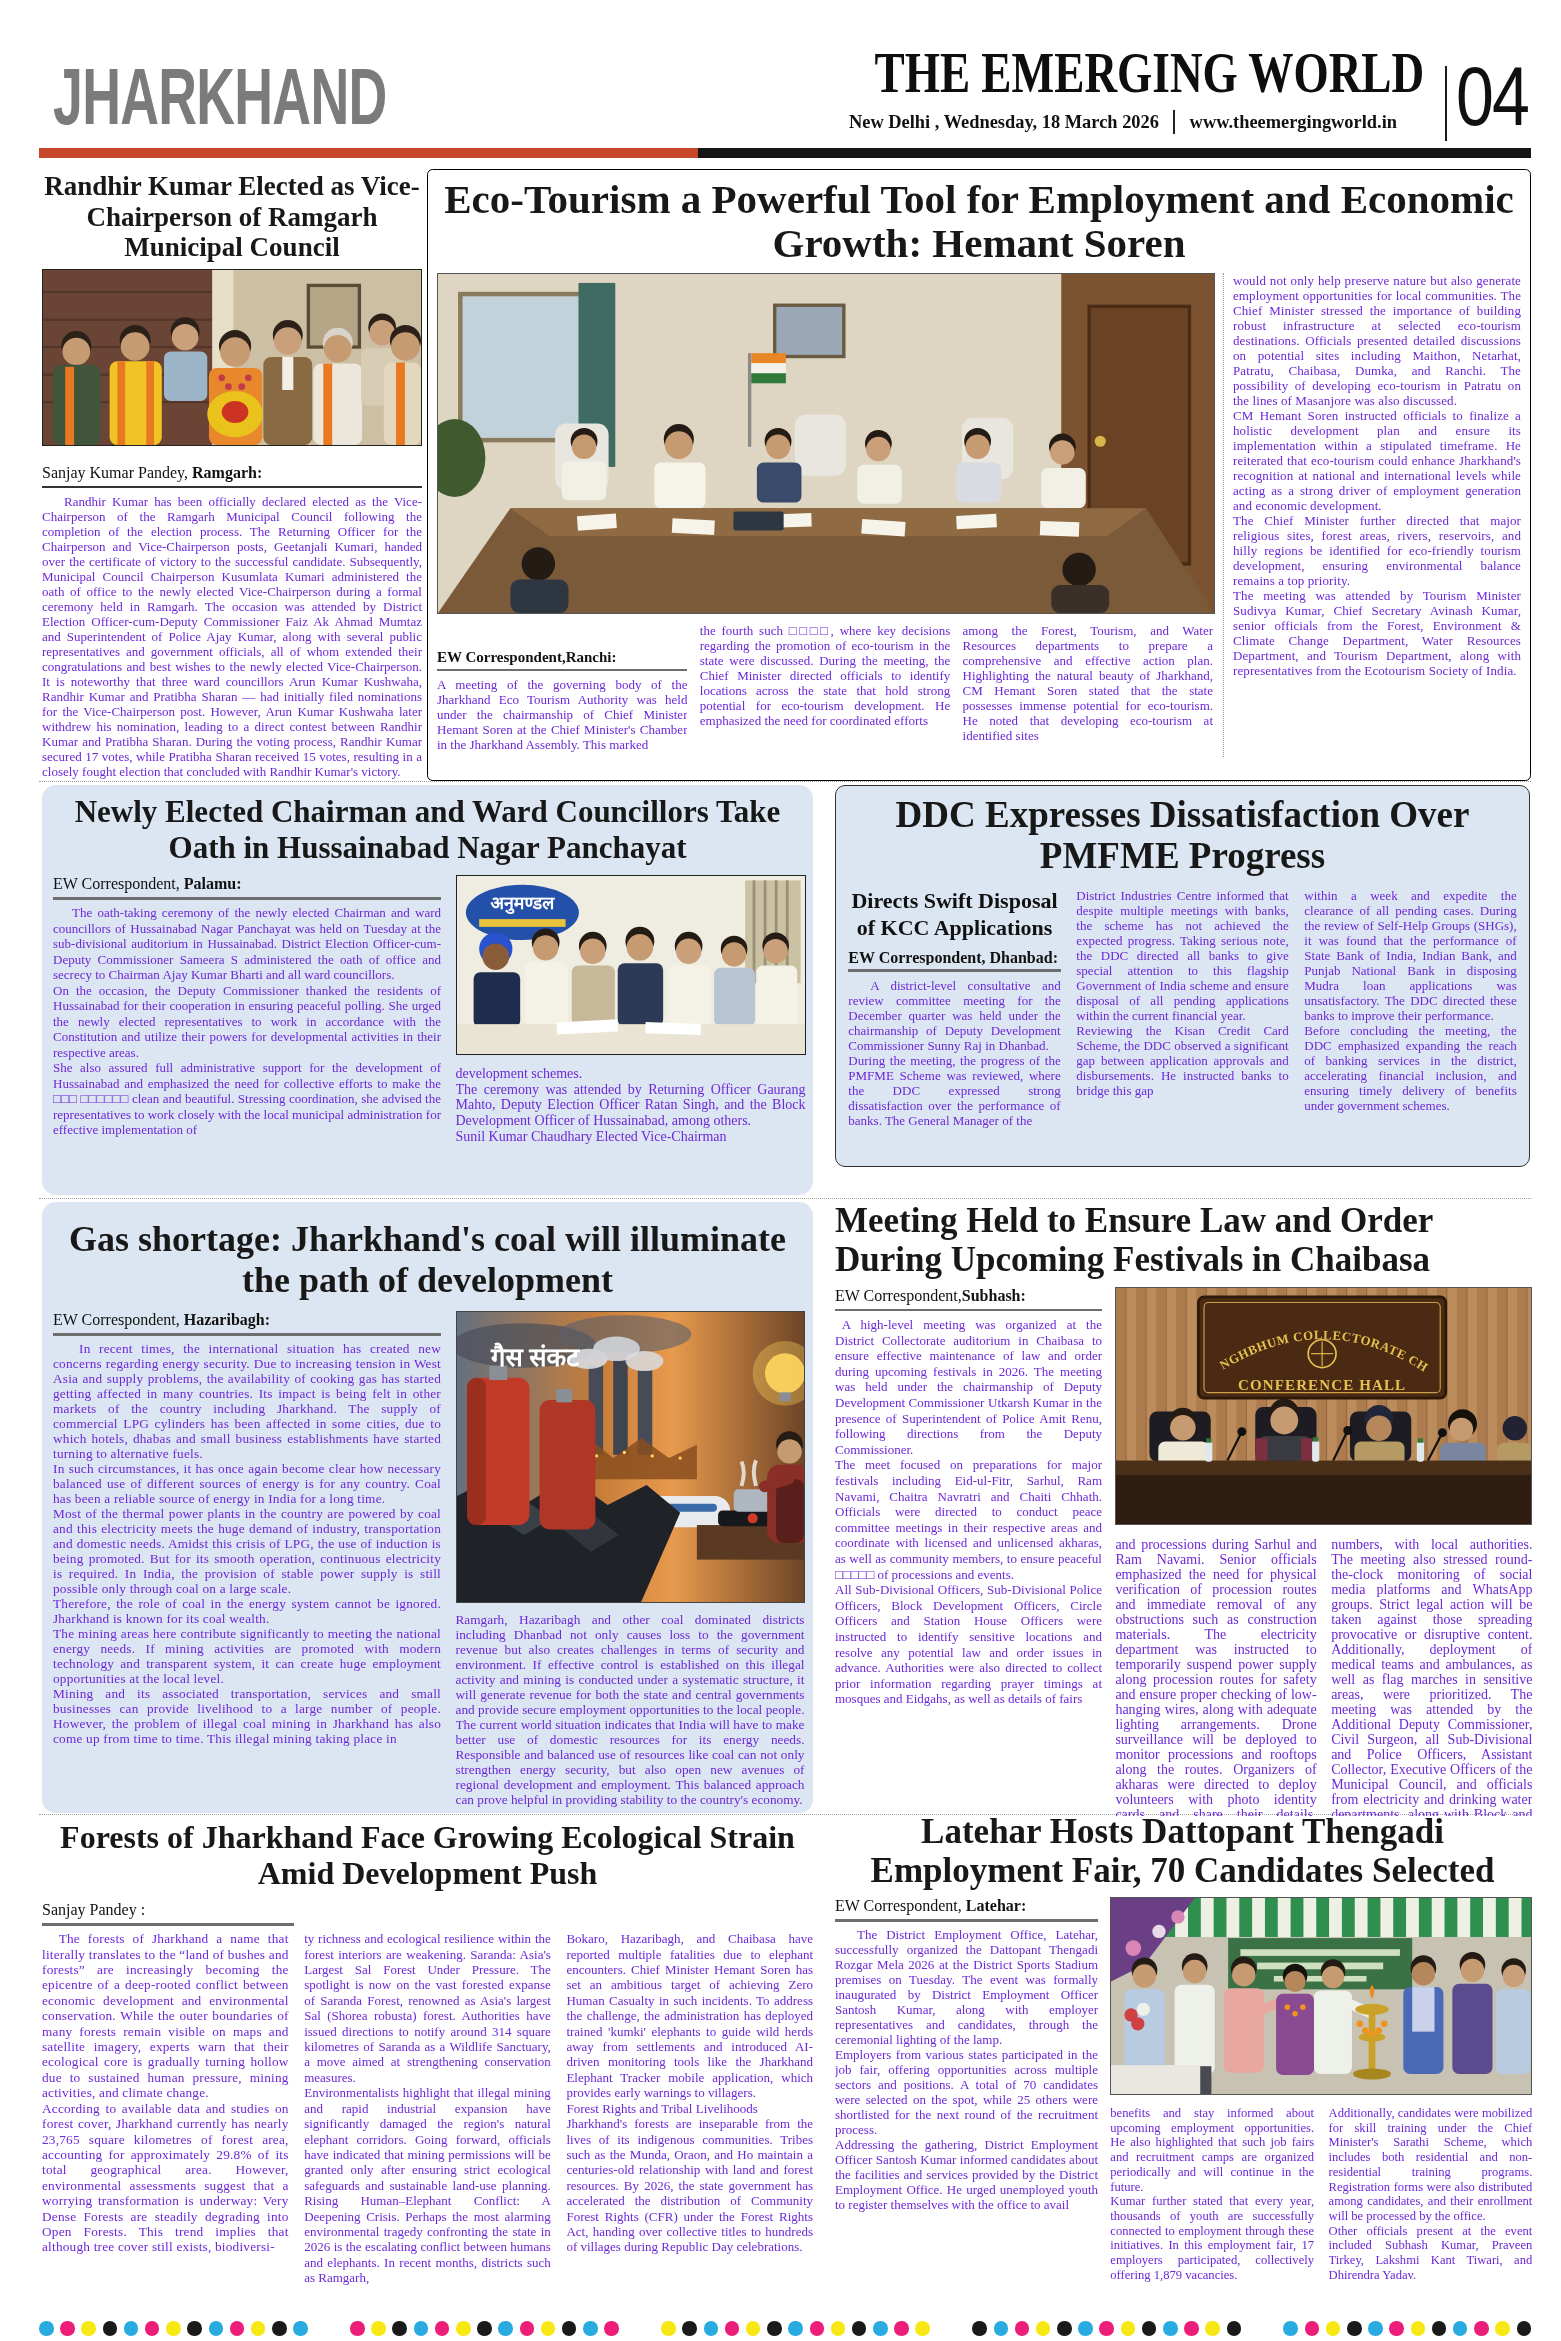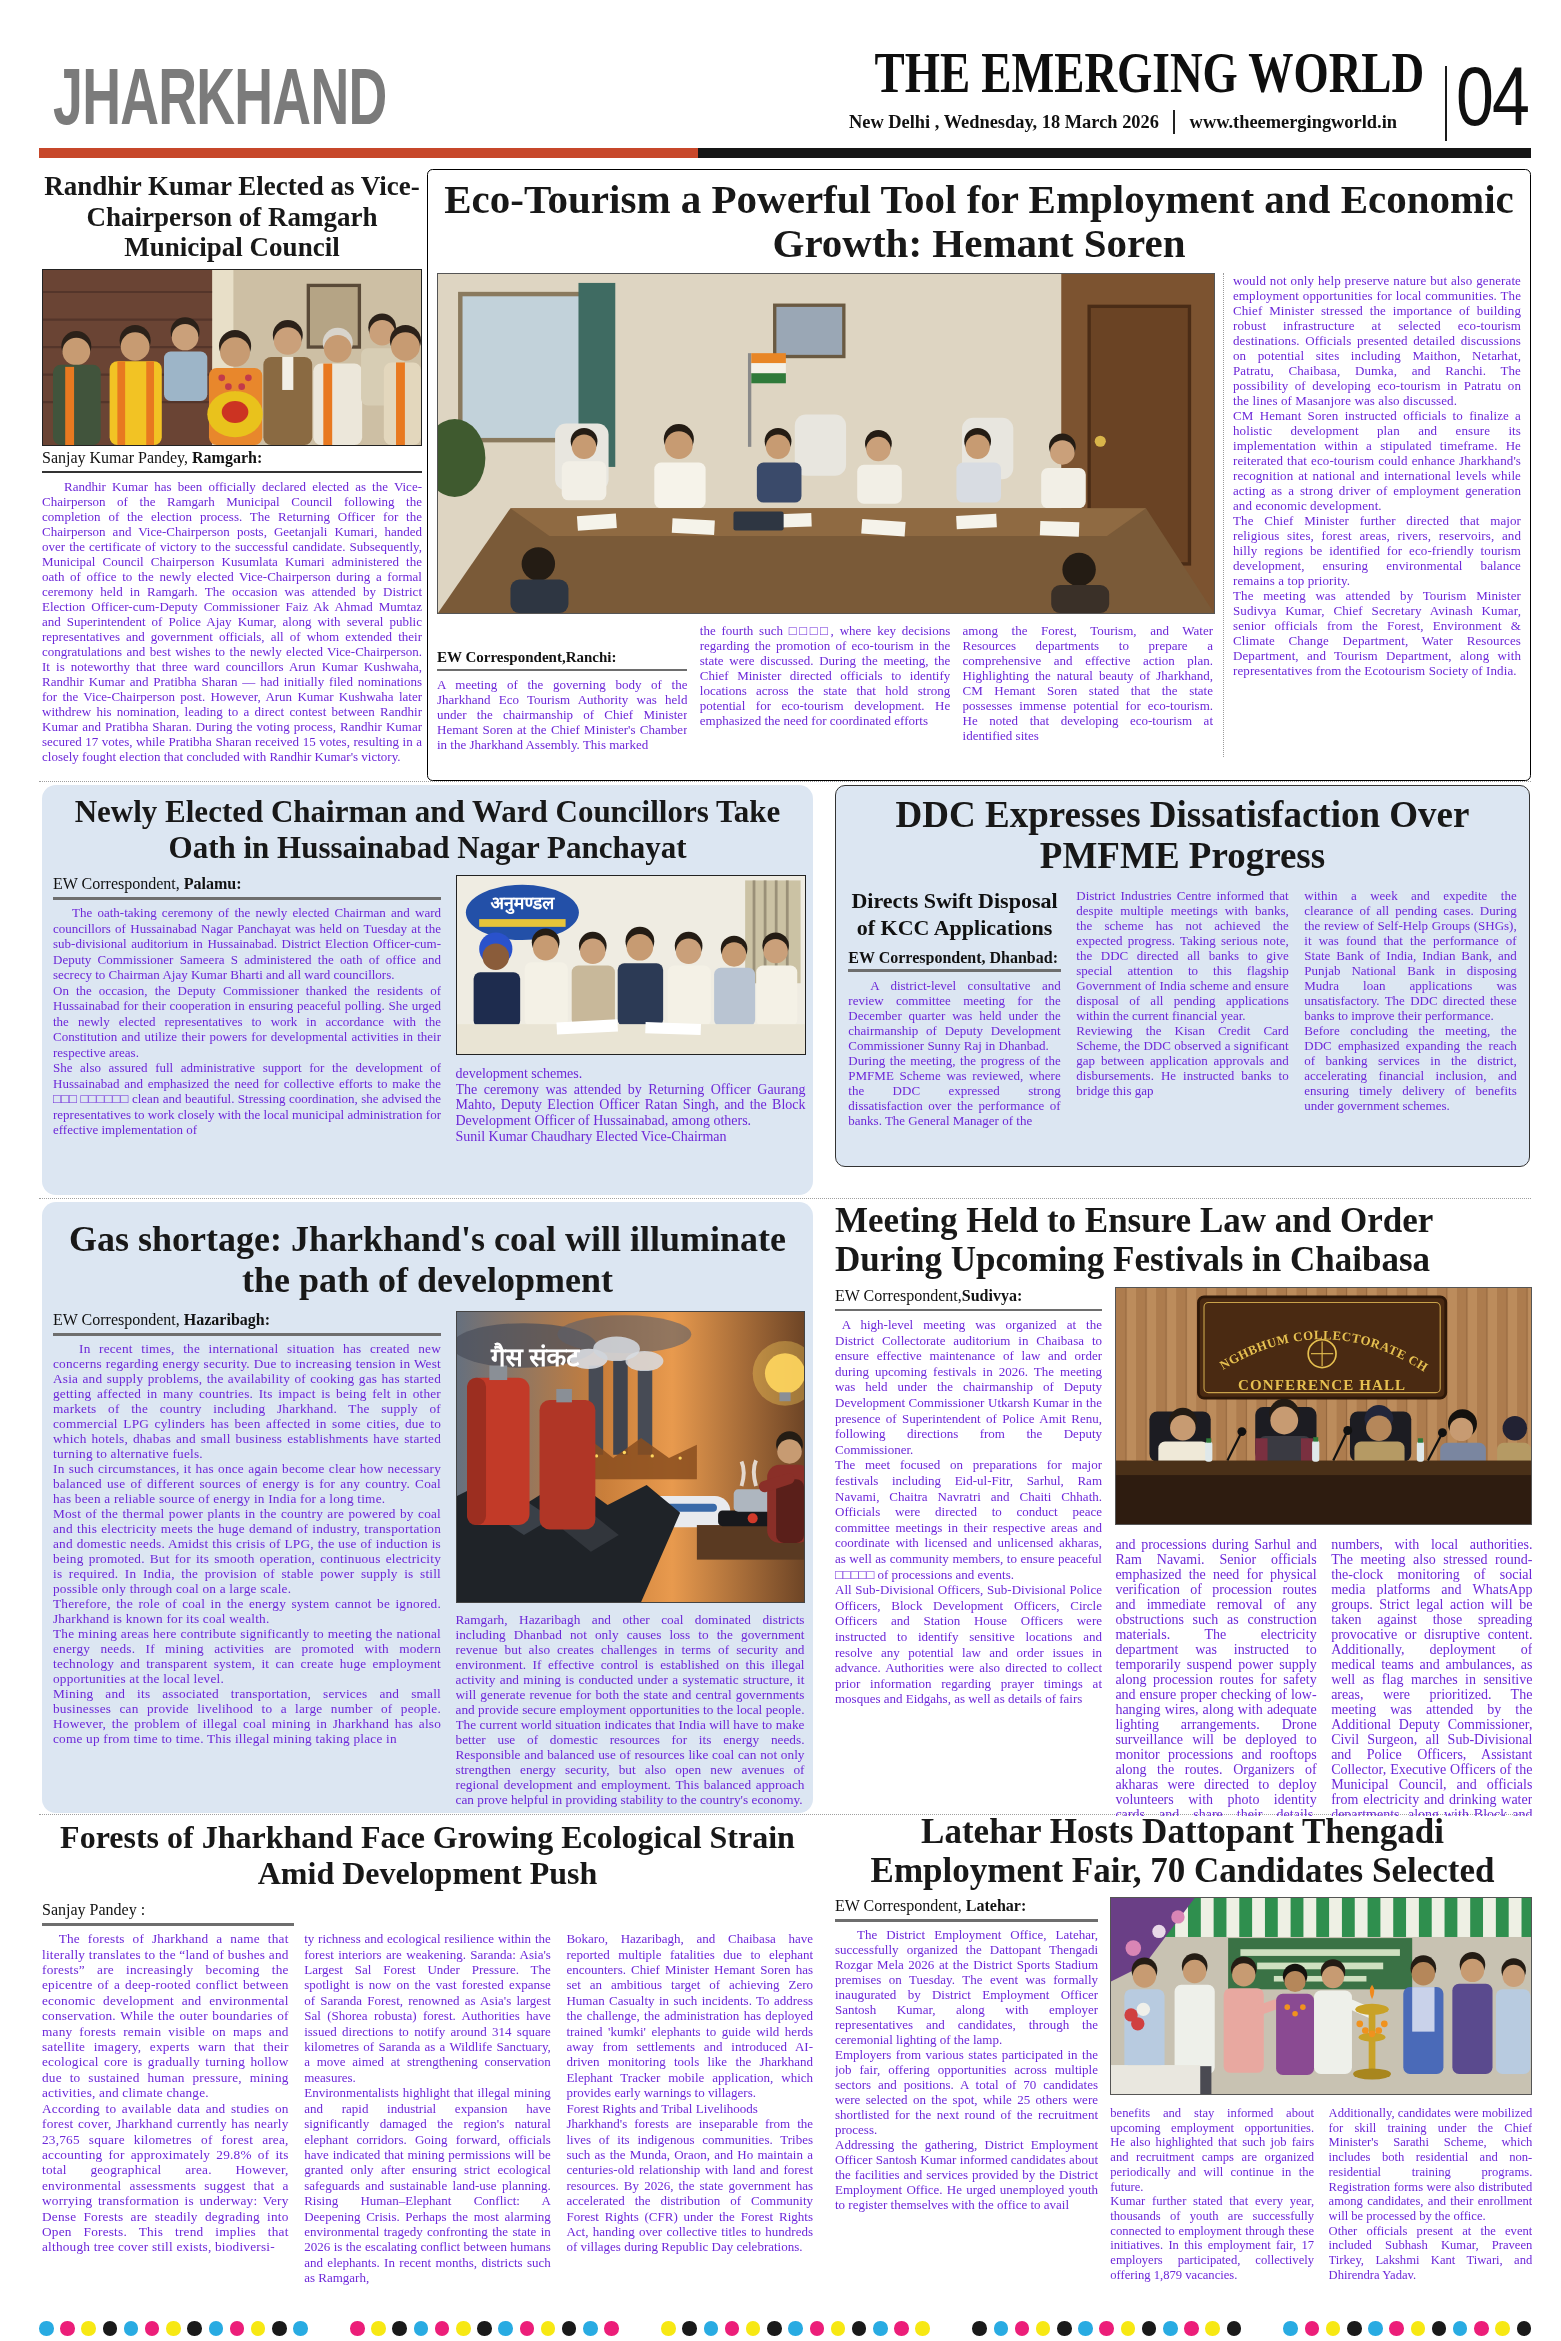--- a/index.html
+++ b/index.html
@@ -160,21 +160,21 @@
           <rect x="505" y="170" width="16" height="148" fill="#e87920"></rect>
         <circle cx="611" cy="104" r="25" fill="#2b2119"></circle>
           <circle cx="611" cy="114" r="23" fill="#caa07a"></circle>
         <rect x="573" y="142" width="78" height="104" rx="12" fill="#d7cdb4"></rect>
         <circle cx="653" cy="128" r="28" fill="#2b2119"></circle>
           <circle cx="653" cy="139" r="26" fill="#c79b72"></circle>
         <rect x="614" y="168" width="67" height="150" rx="14" fill="#e3d7bd"></rect>
           <rect x="636" y="168" width="16" height="150" fill="#e87920"></rect>
       </g>
     </svg>
-    <div class="byline" style="margin-top:3px;">
+    <div class="byline" style="margin-top:18px;">
       <span>Sanjay Kumar Pandey, </span><span class="loc">Ramgarh:</span>
     </div>
     <div class="rule dark"></div>
     <div class="body-text">Randhir Kumar has been officially declared elected as the Vice-Chairperson of the Ramgarh Municipal Council following the completion of the election process. The Returning Officer for the Chairperson and Vice-Chairperson posts, Geetanjali Kumari, handed over the certificate of victory to the successful candidate. Subsequently, Municipal Council Chairperson Kusumlata Kumari administered the oath of office to the newly elected Vice-Chairperson during a formal ceremony held in Ramgarh. The occasion was attended by District Election Officer-cum-Deputy Commissioner Faiz Ak Ahmad Mumtaz and Superintendent of Police Ajay Kumar, along with several public representatives and government officials, all of whom extended their congratulations and best wishes to the newly elected Vice-Chairperson. It is noteworthy that three ward councillors Arun Kumar Kushwaha, Randhir Kumar and Pratibha Sharan — had initially filed nominations for the Vice-Chairperson post. However, Arun Kumar Kushwaha later withdrew his nomination, leading to a direct contest between Randhir Kumar and Pratibha Sharan. During the voting process, Randhir Kumar secured 17 votes, while Pratibha Sharan received 15 votes, resulting in a closely fought election that concluded with Randhir Kumar's victory.</div>
   </div>
 
   <div id="art-eco" class="abs">
     <div class="headline">Eco-Tourism a Powerful Tool for Employment and Economic Growth: Hemant Soren</div>
     <div id="eco-main">
       <div id="eco-left">
@@ -396,21 +396,21 @@
         <div id="gas-caption" class="body-text">Ramgarh, Hazaribagh and other coal dominated districts including Dhanbad not only causes loss to the government revenue but also creates challenges in terms of security and environment. If effective control is established on this illegal activity and mining is conducted under a systematic structure, it will generate revenue for both the state and central governments and provide secure employment opportunities to the local people. The current world situation indicates that India will have to make better use of domestic resources for its energy needs. Responsible and balanced use of resources like coal can not only strengthen energy security, but also open new avenues of regional development and employment. This balanced approach can prove helpful in providing stability to the country's economy.</div>
       </div>
     </div>
   </div>
 
   <div id="art-chai" class="abs">
     <div class="headline">Meeting Held to Ensure Law and Order During Upcoming Festivals in Chaibasa</div>
     <div id="chai-main">
       <div id="chai-left">
         <div class="byline">
-          <span>EW  Correspondent,</span><span class="loc">Sudivya:</span>
+          <span>EW  Correspondent,</span><span class="loc">Subhash:</span>
         </div>
         <div class="rule"></div>
         <div class="body-text">A high-level meeting was organized at the District Collectorate auditorium in Chaibasa to ensure effective maintenance of law and order during upcoming festivals in 2026. The meeting was held under the chairmanship of Deputy Development Commissioner Utkarsh Kumar in the presence of Superintendent of Police Amit Renu, following directions from the Deputy Commissioner.
 The meet focused on preparations for major festivals including Eid-ul-Fitr, Sarhul, Ram Navami, Chaitra Navratri and Chaiti Chhath. Officials were directed to conduct peace committee meetings in their respective areas and coordinate with licensed and unlicensed akharas, as well as community members, to ensure peaceful □□□□□ of processions and events.
 All Sub-Divisional Officers, Sub-Divisional Police Officers, Block Development Officers, Circle Officers and Station House Officers were instructed to identify sensitive locations and resolve any potential law and order issues in advance. Authorities were also directed to collect prior information regarding prayer timings at mosques and Eidgahs, as well as details of fairs</div>
       </div>
       <div id="chai-right">
         <svg width="415" height="236" viewBox="0 0 745 424" style="border:0.6px solid #555;" preserveAspectRatio="none">
           <defs>
             <pattern id="wood" patternUnits="userSpaceOnUse" width="36" height="424">

